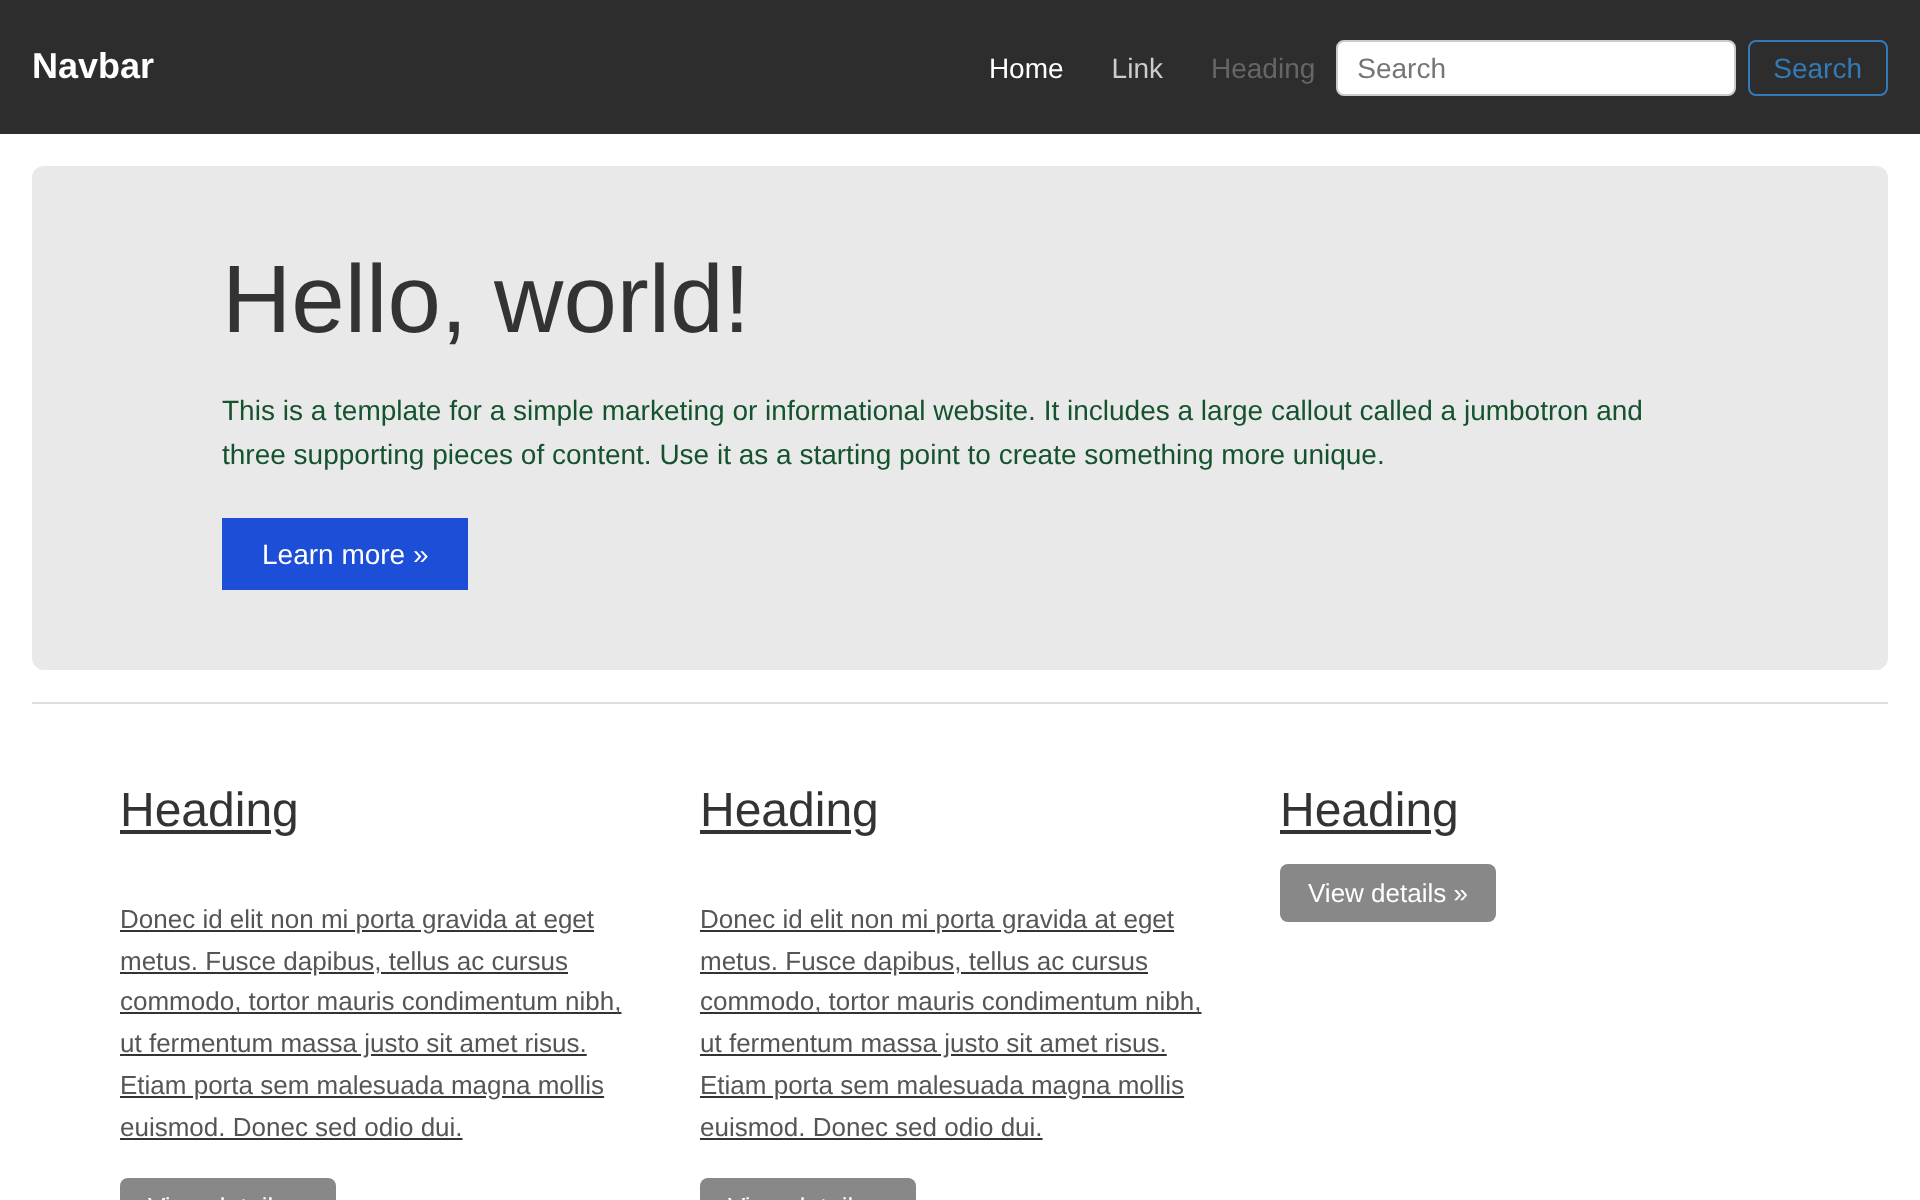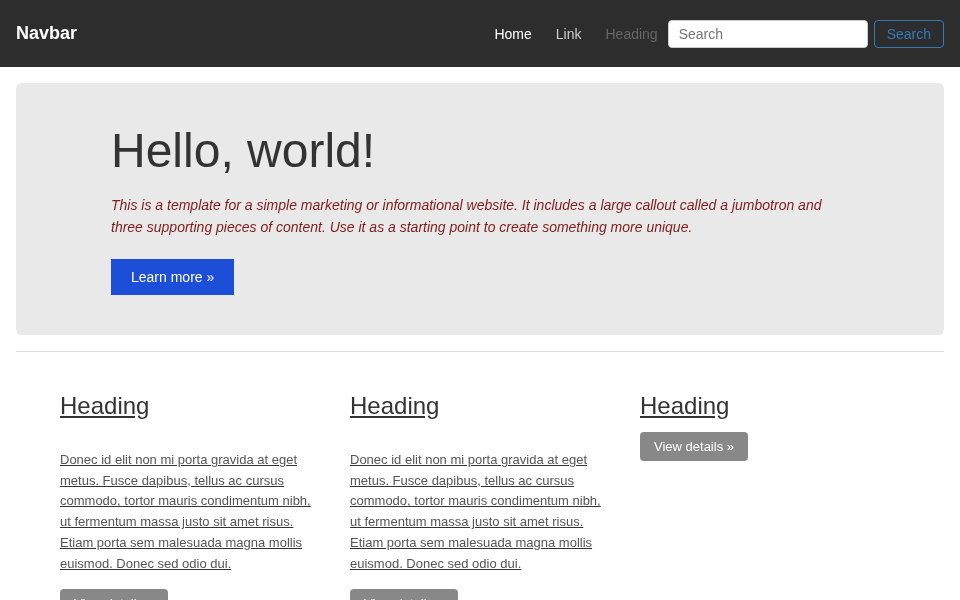--- a/index.html
+++ b/index.html
@@ -90,25 +90,24 @@
       border-radius: 6px;
     }
     .jumbotron h1 {
       font-size: 48px;
       font-weight: 300;
       margin-bottom: 16px;
       color: #333;
     }
     .jumbotron p {
       font-size: 14px;
-      color: #7f1d1d;
+      color: #14532d;
       max-width: 760px;
       line-height: 1.6;
       margin-bottom: 20px;
-      font-style: italic;
     }
     .btn-primary {
       background-color: #1d4ed8;
       color: #fff;
       border: none;
       padding: 10px 20px;
       font-size: 14px;
       border-radius: 0;
       cursor: pointer;
       text-decoration: none;

